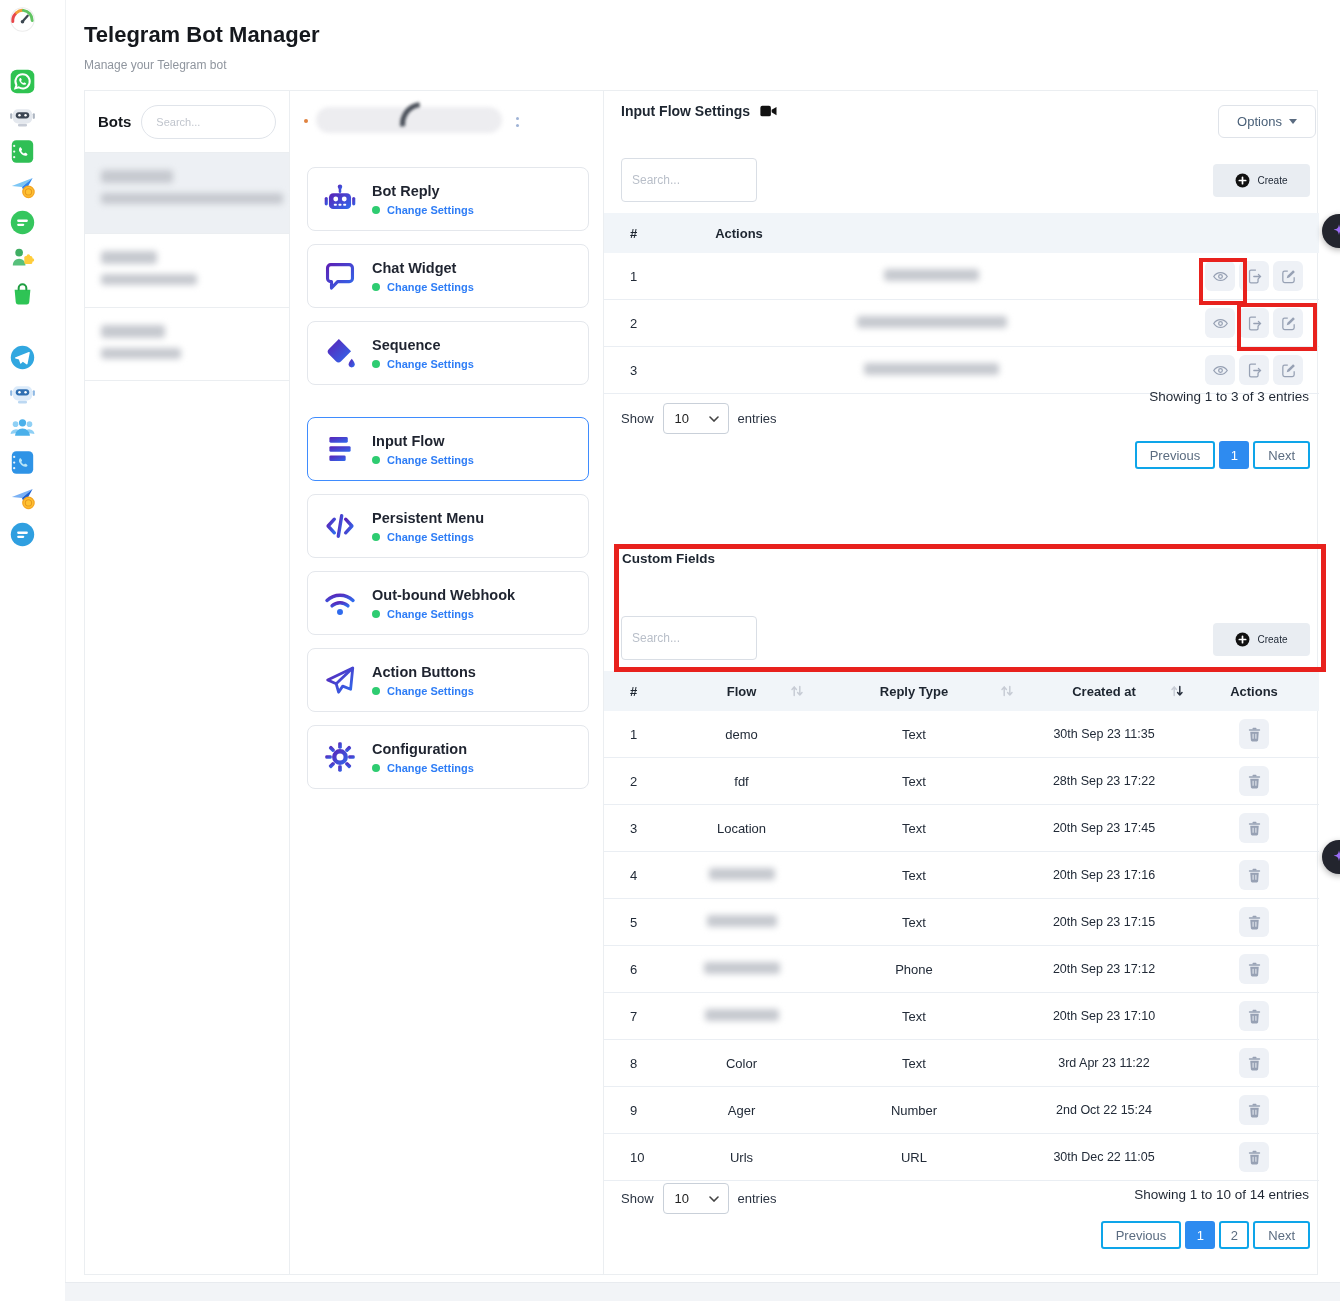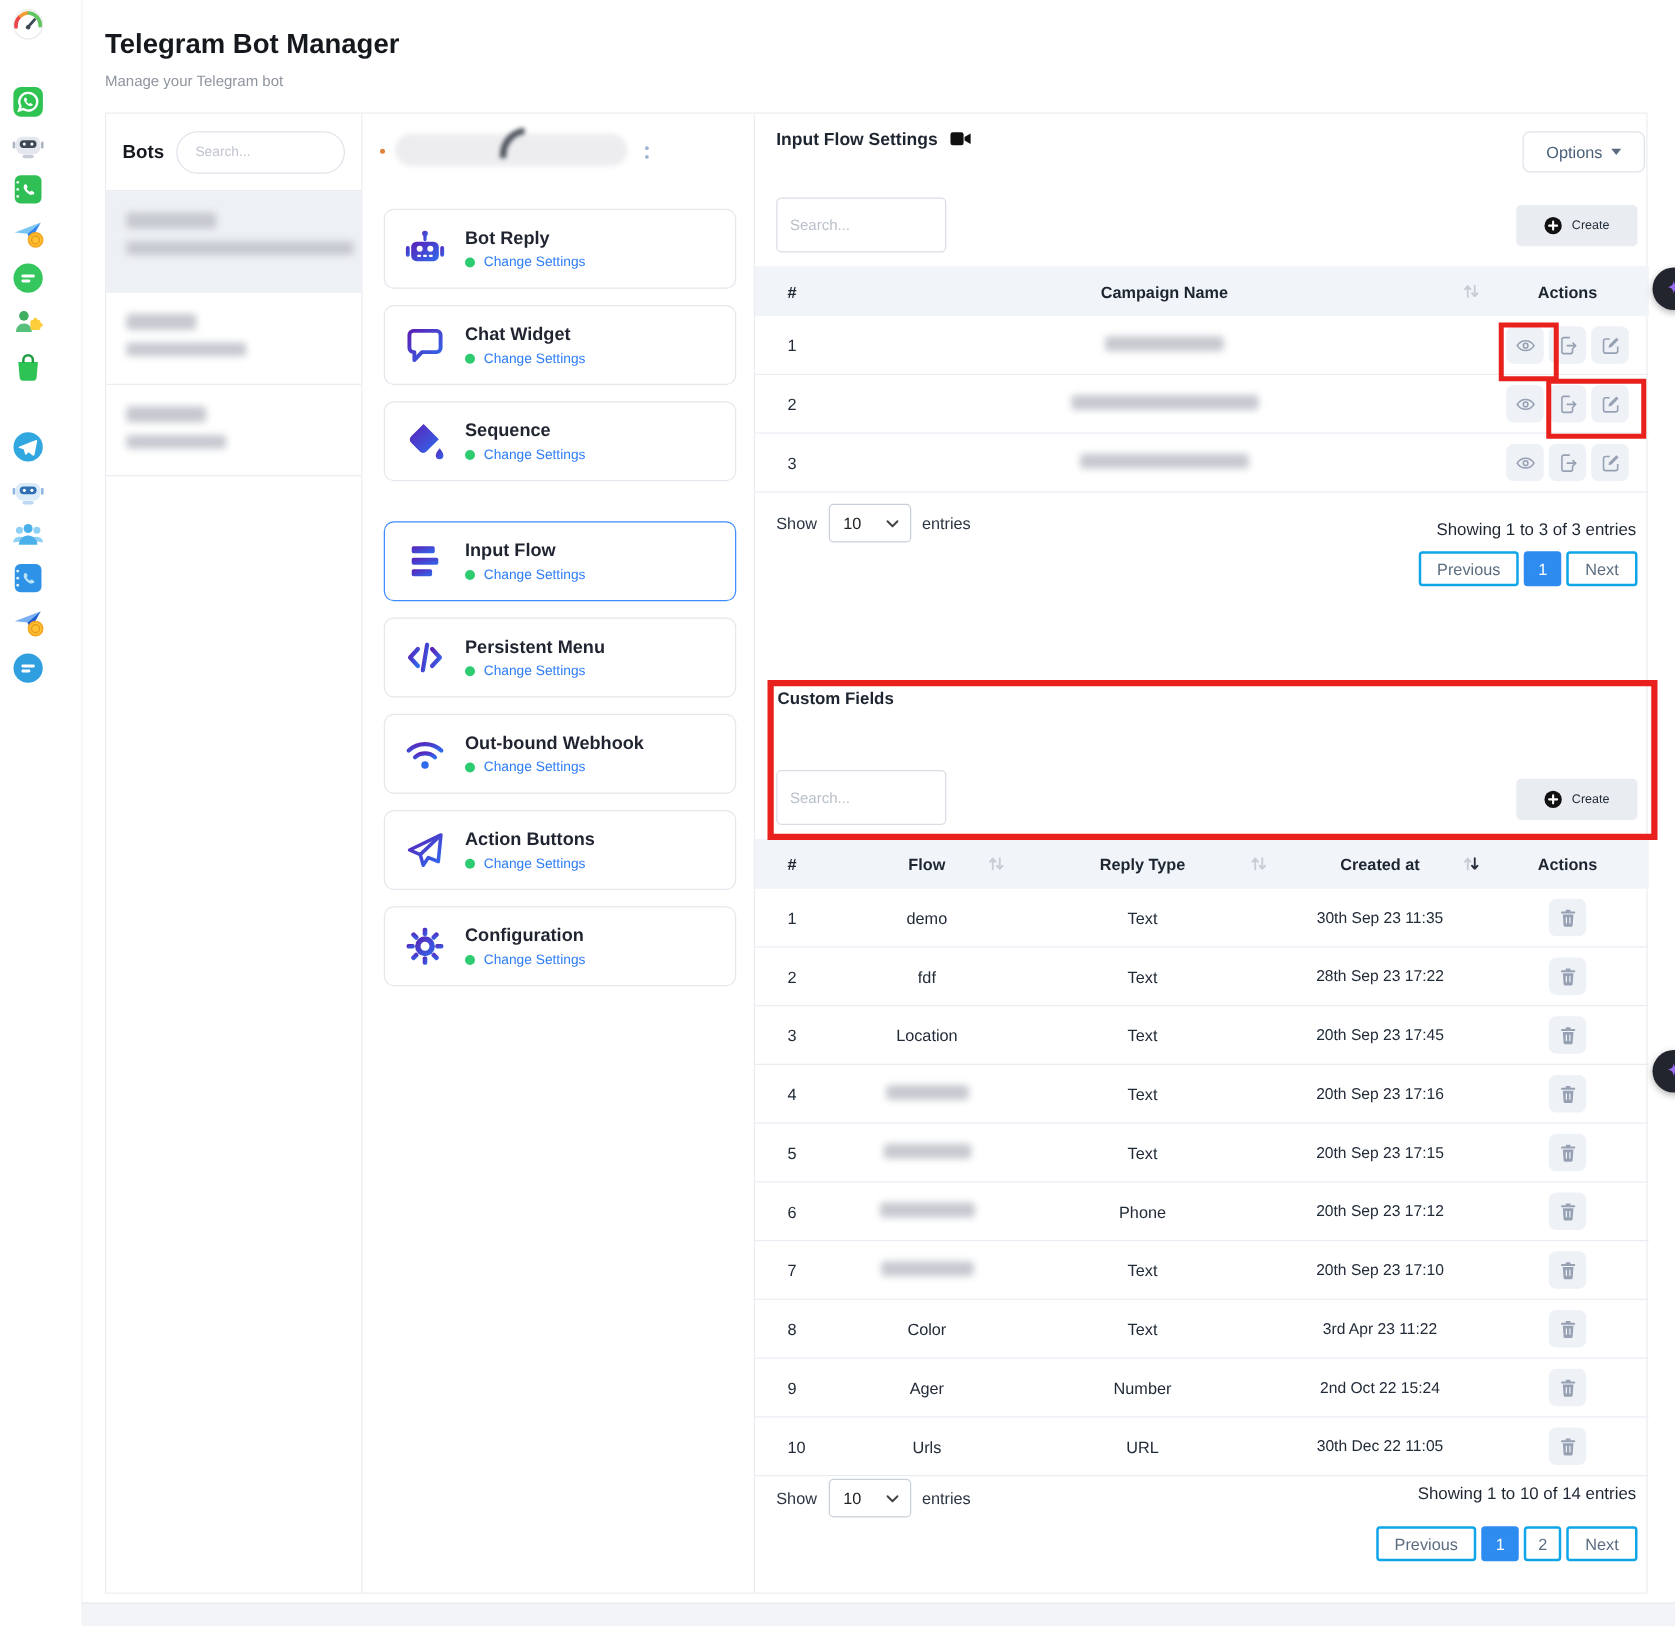--- a/index.html
+++ b/index.html
@@ -32,21 +32,21 @@
   .colon{position:absolute;left:212px;top:12px;width:3px;height:3px;border-radius:50%;background:#9fb3d6;box-shadow:0 7px 0 #9fb3d6;}
   .cards{position:absolute;left:17px;top:76px;width:282px;}
   .card{display:flex;align-items:center;height:64px;border:1px solid #e4e7ec;border-radius:8px;margin-bottom:13px;padding-left:14px;box-sizing:border-box;background:#fff;cursor:pointer;}
   .card.selected{border-color:#3f8cfe;margin-top:32px;}
   .cicon-wrap{width:36px;height:36px;display:flex;align-items:center;justify-content:center;flex:none;}
   .cicon{width:34px;height:34px;display:block;}
   .card-text{margin-left:14px;}
   .card-title{font-size:14.5px;font-weight:600;color:#1f2430;line-height:16px;}
   .card-link-row{display:flex;align-items:center;margin-top:5px;gap:7px;}
   .gdot{width:8px;height:8px;border-radius:50%;background:#2ecc71;}
-  .card-link{font-size:11px;font-weight:400;color:#2e7df6;text-decoration:none;cursor:pointer;}
+  .card-link{font-size:11px;font-weight:700;color:#2e7df6;text-decoration:none;cursor:pointer;}
   
   .right-col{position:absolute;left:519px;top:0;width:715px;height:100%;}
   .if-title-row{position:absolute;left:17px;top:12px;display:flex;align-items:center;gap:10px;font-size:14px;font-weight:600;color:#1d2530;}
   .options-btn{position:absolute;top:14px;right:3px;width:98px;height:33px;background:#fff;border:1px solid #dfe3e9;border-radius:6px;color:#4a6078;font-size:13px;display:flex;align-items:center;justify-content:center;gap:7px;cursor:pointer;font-family:inherit;}
   .caret{width:0;height:0;border-left:4px solid transparent;border-right:4px solid transparent;border-top:5px solid #5a6b80;}
   .tbl-search{position:absolute;left:17px;width:136px;height:44px;border:1px solid #d9dee5;border-radius:4px;padding:0 10px;font-size:12px;color:#333;outline:none;font-family:inherit;box-sizing:border-box;}
   .tbl-search::placeholder{color:#b9bfc9;}
   .create-btn{position:absolute;right:9px;width:97px;height:33px;background:#e9edf2;border:none;border-radius:4px;color:#222b38;font-size:10px;display:flex;align-items:center;justify-content:center;gap:7px;cursor:pointer;font-family:inherit;}
   .tbl{position:absolute;left:0;right:0;}
   .thead{display:flex;align-items:center;height:40px;background:#f1f5f9;font-weight:700;font-size:13px;color:#1d2530;}
@@ -440,27 +440,20 @@
           <svg viewBox="0 0 16 16" width="15" height="15">
               <circle cx="8" cy="8" r="7.4" fill="#111"></circle>
               <path d="M8 4.6v6.8M4.6 8h6.8" stroke="#fff" stroke-width="1.8" stroke-linecap="round"></path>
             </svg>
           <span>Create</span>
         </button>
 
         <div class="tbl" style="top:122px">
           <div class="thead">
             <div class="c-num">#</div>
-            <div class="c-main">
-              <span>Campaign Name</span>
-              <svg class="sort" viewBox="0 0 14 12" width="14" height="12">
-                  <path class="up" d="M4.2 10.5V2M4.2 2L2 4.4M4.2 2l2.2 2.4"></path>
-                  <path class="dn" d="M9.8 1.5V10M9.8 10L7.6 7.6M9.8 10l2.2-2.4"></path>
-                </svg>
-            </div>
             <div class="c-actions">Actions</div>
           </div>
           <div class="trow">
             <div class="c-num">1</div>
             <div class="c-main"><span class="blob" style="width:95px;height:12px"></span></div>
             <div class="c-actions">
               <button class="act-btn">
                   <svg viewBox="0 0 24 24">
                     <path d="M2.5 12S6 6.5 12 6.5 21.5 12 21.5 12 18 17.5 12 17.5 2.5 12 2.5 12z" fill="none" stroke="#97a1b4" stroke-width="1.8"></path>
                     <circle cx="12" cy="12" r="2.6" fill="none" stroke="#97a1b4" stroke-width="1.8"></circle>
@@ -533,21 +526,21 @@
         <div class="show-row" style="top:312px">
           <span>Show</span>
           <span class="page-size">
             <span>10</span>
             <svg viewBox="0 0 10 6" width="10" height="6">
                 <path d="M1 1l4 4 4-4" stroke="#444" stroke-width="1.6" fill="none" stroke-linecap="round"></path>
               </svg>
           </span>
           <span>entries</span>
         </div>
-        <div class="showing" style="top:325px">Showing 1 to 3 of 3 entries</div>
+        <div class="showing" style="top:298px">Showing 1 to 3 of 3 entries</div>
         <div class="pager" style="top:350px">
           <button class="pg">Previous</button>
           <button class="pg num active">1</button>
           <button class="pg">Next</button>
         </div>
 
         <div class="cf-title">Custom Fields</div>
         <input class="tbl-search" style="top: 525px;" placeholder="Search...">
         <button class="create-btn" style="top:532px">
           <svg viewBox="0 0 16 16" width="15" height="15">

